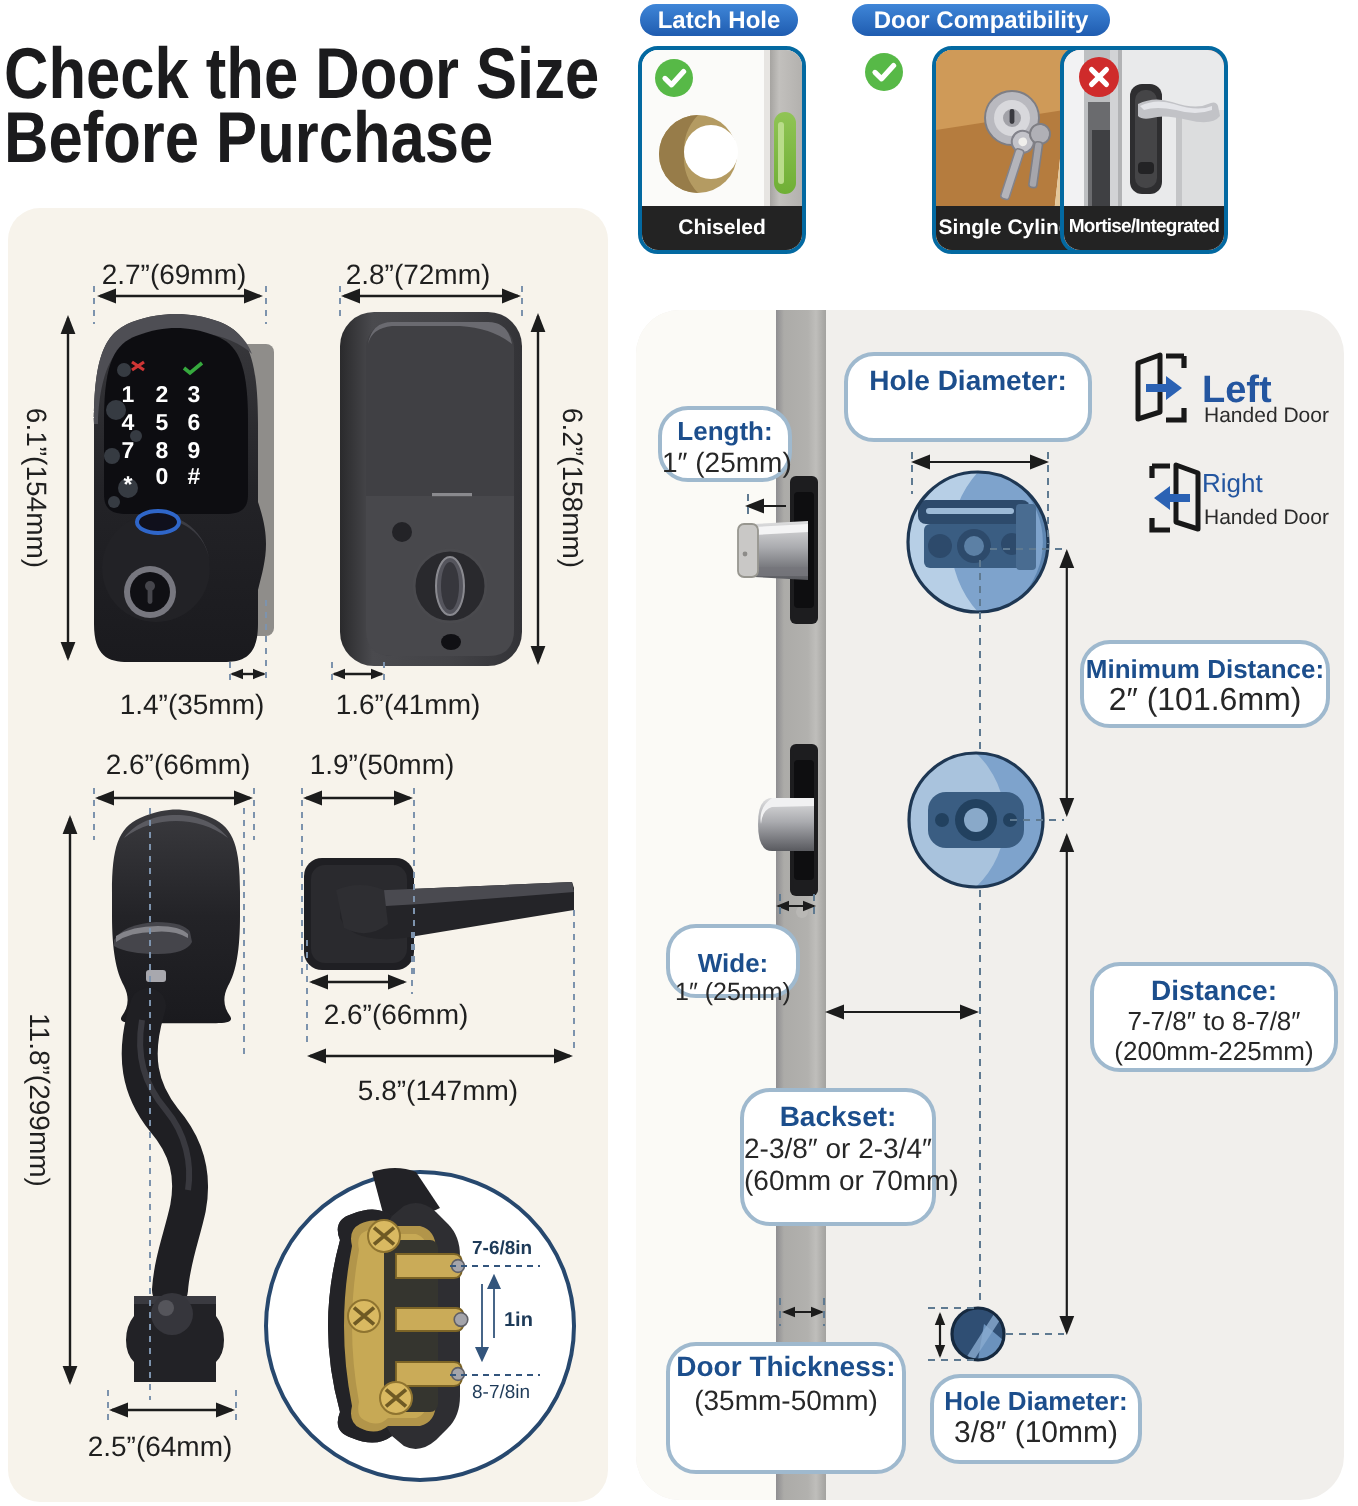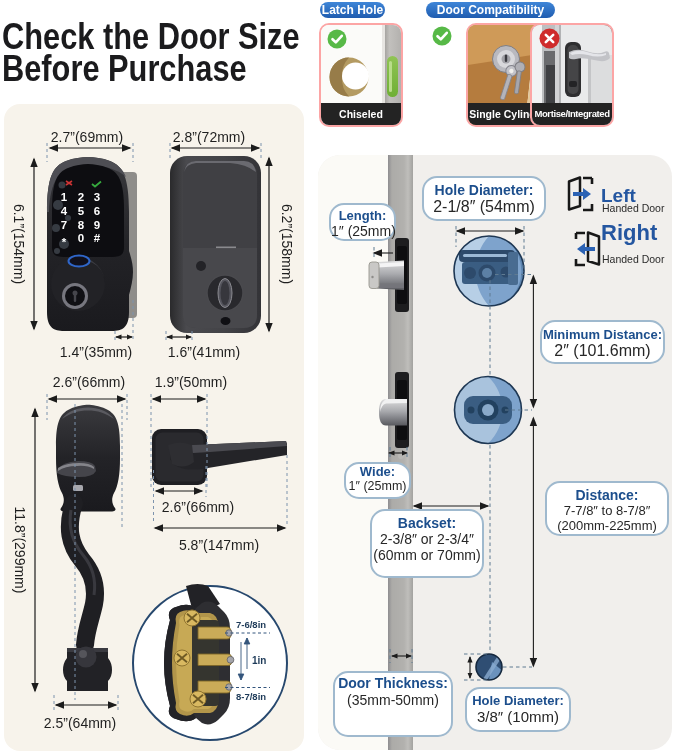--- a/index.html
+++ b/index.html
@@ -6,21 +6,21 @@
   body{width:679px;height:753px;background:#ffffff;font-family:"Liberation Sans",sans-serif;position:relative;overflow:hidden;}
   .abs{position:absolute;}
   .leftpanel{left:4px;top:104px;width:300px;height:647px;background:#f7f3eb;border-radius:16px;}
   .rightcard{left:318px;top:155px;width:354px;height:595px;background:#f1efec;border-radius:22px;}
   .doorface{left:318px;top:155px;width:70px;height:595px;background:#fbfaf6;border-radius:22px 0 0 22px;}
   .title{left:2px;top:21px;width:360px;font-size:36px;font-weight:bold;color:#1b1b1d;line-height:31.5px;transform:scaleX(0.855);transform-origin:0 0;}
   .dim{font-size:14px;color:#1f1f1f;white-space:nowrap;}
   .dimc{text-align:center;transform:translateX(-50%);}
   .vdim{white-space:nowrap;transform:rotate(90deg);font-size:14px;color:#1f1f1f;text-align:center;}
   .pill{background:linear-gradient(180deg,#3f86d8,#1f5cb0);border-radius:8px;color:#fff;font-weight:bold;font-size:12px;text-align:center;line-height:16px;height:16px;}
-  .pcard{border:2px solid #fca5a5;border-radius:10px;background:#fff;overflow:hidden;box-sizing:border-box;}
+  .pcard{border:2px solid #0369a1;border-radius:10px;background:#fff;overflow:hidden;box-sizing:border-box;}
   .pbar{position:absolute;left:0;right:0;bottom:0;height:22px;background:#232323;color:#fff;font-weight:bold;font-size:10.5px;text-align:center;line-height:22px;white-space:nowrap;}
   .bubble{position:absolute;background:#fff;border:2px solid #9fb9ce;border-radius:15px;text-align:center;box-sizing:border-box;}
   .bt{color:#1c4e8c;font-weight:bold;white-space:nowrap;}
   .bv{color:#272727;white-space:nowrap;}
 </style>
 </head>
 <body>
 <div class="abs leftpanel"></div>
 <div class="abs rightcard"></div>
 <div class="abs doorface"></div>
@@ -263,21 +263,21 @@
   <line x1="374" y1="247" x2="374" y2="260"></line>
   <line x1="390" y1="447" x2="390" y2="459"></line>
       <line x1="407" y1="447" x2="407" y2="459"></line>
   <line x1="464" y1="654" x2="487" y2="654"></line>
       <line x1="464" y1="680" x2="487" y2="680"></line>
   <line x1="390" y1="649" x2="390" y2="663"></line>
       <line x1="412" y1="649" x2="412" y2="663"></line>
 </g>
 </svg>
 
-<div class="abs pill" style="left:320px;top:2px;width:65px;">Latch Hole</div>
+<div class="abs pill" style="left:320px;top:2px;width:79px;">Latch Hole</div>
 <div class="abs pill" style="left:426px;top:2px;width:129px;">Door Compatibility</div>
 
 <div class="abs pcard" style="left:319px;top:23px;width:84px;height:104px;">
   <div class="abs" style="left:0;top:0;width:61px;height:104px;background:#fbfbf9;"></div>
   <div class="abs" style="left:61px;top:0;width:19px;height:104px;background:linear-gradient(90deg,#94928f,#c2c0bd 40%,#b3b1ae);"></div>
   <div class="abs" style="left:61px;top:0;width:3px;height:104px;background:#e7e5e2;"></div>
   <svg class="abs" style="left:8px;top:31px;" width="42" height="42">
       <circle cx="20" cy="21" r="19.5" fill="#b49b62"></circle>
       <path d="M20,1.5 A19.5,19.5 0 0 0 20,40.5 A26,26 0 0 1 13,21 A26,26 0 0 1 20,1.5 Z" fill="#977c49"></path>
       <circle cx="26.5" cy="20" r="13.5" fill="#fff"></circle>
@@ -344,31 +344,30 @@
     <circle cx="10.5" cy="10.5" r="10" fill="#cf2b2b"></circle>
     <path d="M6.8,6.8 L14.2,14.2 M14.2,6.8 L6.8,14.2" stroke="#fff" stroke-width="2.6" stroke-linecap="round"></path>
   </svg>
 
 <div class="bubble" style="left:329px;top:203px;width:67px;height:38px;padding-top:3px;">
   <div class="bt" style="font-size:13px;">Length:</div>
   <div class="bv" style="font-size:14px;">1″ (25mm)</div>
 </div>
 <div class="bubble" style="left:422px;top:176px;width:124px;height:45px;padding-top:4px;">
   <div class="bt" style="font-size:14px;">Hole Diameter:</div>
-  <div class="bv" style="font-size:16px;">2-1/8″ (54mm)</div>
 </div>
 <div class="bubble" style="left:540px;top:320px;width:125px;height:44px;padding-top:5px;">
   <div class="bt" style="font-size:13px;">Minimum Distance:</div>
   <div class="bv" style="font-size:16px;">2″ (101.6mm)</div>
 </div>
-<div class="bubble" style="left:344px;top:462px;width:67px;height:37px;padding-top:0;">
+<div class="bubble" style="left:333px;top:462px;width:67px;height:37px;padding-top:10px;">
   <div class="bt" style="font-size:13px;">Wide:</div>
   <div class="bv" style="font-size:12.5px;">1″ (25mm)</div>
 </div>
-<div class="bubble" style="left:370px;top:509px;width:114px;height:69px;padding-top:4px;">
+<div class="bubble" style="left:370px;top:544px;width:98px;height:69px;padding-top:4px;">
   <div class="bt" style="font-size:14px;">Backset:</div>
   <div class="bv" style="font-size:14px;">2-3/8″ or 2-3/4″</div>
   <div class="bv" style="font-size:14px;">(60mm or 70mm)</div>
 </div>
 <div class="bubble" style="left:545px;top:481px;width:124px;height:55px;padding-top:4px;">
   <div class="bt" style="font-size:14px;">Distance:</div>
   <div class="bv" style="font-size:13px;">7-7/8″ to 8-7/8″</div>
   <div class="bv" style="font-size:13px;">(200mm-225mm)</div>
 </div>
 <div class="bubble" style="left:333px;top:671px;width:120px;height:66px;padding-top:2px;">
@@ -385,21 +384,21 @@
   <path d="M17,3 L26,3 M26,3 L26,9 M17,35 L26,35 L26,29" fill="none" stroke="#181818" stroke-width="2.6"></path>
   <path d="M7,17 L17,17 L17,13 L25,19 L17,25 L17,21 L7,21 Z" fill="#2b62b4"></path>
 </svg>
 <div class="abs" style="left:601px;top:185px;font-size:19px;font-weight:bold;color:#2456a0;">Left</div>
 <div class="abs" style="left:602px;top:202px;font-size:10.5px;color:#2b2b2b;">Handed Door</div>
 <svg class="abs" style="left:570px;top:230px;" width="32" height="38" viewBox="0 0 32 38">
   <path d="M18,2.5 L29,6.5 L29,34.5 L18,31 Z" fill="none" stroke="#181818" stroke-width="2.5" stroke-linejoin="round"></path>
   <path d="M15,3 L6,3 M6,3 L6,9 M15,35 L6,35 L6,29" fill="none" stroke="#181818" stroke-width="2.6"></path>
   <path d="M25,17 L15,17 L15,13 L7,19 L15,25 L15,21 L25,21 Z" fill="#2b62b4"></path>
 </svg>
-<div class="abs" style="left:601px;top:220px;font-size:22px;font-weight:bold;color:#2456a0;">Right</div>
+<div class="abs" style="left:601px;top:234px;font-size:13px;font-weight:normal;color:#2456a0;">Right</div>
 <div class="abs" style="left:602px;top:253px;font-size:10.5px;color:#2b2b2b;">Handed Door</div>
 
 <svg class="abs" style="left:130px;top:584px;" width="160" height="160" viewBox="0 0 160 160">
   <circle cx="80" cy="79" r="77" fill="#ffffff" stroke="#27486e" stroke-width="2"></circle>
   <path d="M56,2 Q68,-2 78,2 L90,20 L64,32 Z" fill="#222226"></path>
   <path d="M40,36 Q36,26 46,23 Q58,18 66,24 L72,19 Q80,15 88,22 L94,28 Q100,34 100,44
            L100,114 Q100,124 94,130 L88,136 Q80,143 72,139 L66,134 Q58,140 46,135 Q36,132 40,122
            Q34,100 34,79 Q34,58 40,36 Z" fill="#2e2e32"></path>
   <path d="M40,36 Q36,26 46,23 Q58,18 66,24 L60,34 Q56,44 56,56 L56,102 Q56,114 60,124 L66,134 Q58,140 46,135 Q36,132 40,122 Q34,100 34,79 Q34,58 40,36 Z" fill="#232327"></path>
   <path d="M50,28 Q58,24 64,29 L80,29 Q88,31 88,41 L88,117 Q88,127 80,129 L64,129 Q58,134 50,130 Q44,127 46,119 Q42,99 42,79 Q42,59 46,39 Q44,31 50,28 Z" fill="#b2954a"></path>
@@ -422,13 +421,13 @@
     <path d="M63,110.8 L73,119.2 M73,110.8 L63,119.2" stroke="#6f5a24" stroke-width="1.9"></path>
   </g>
   <g stroke="#33557c" stroke-width="1">
     <line x1="95" y1="49" x2="140" y2="49" stroke-dasharray="3,2.5"></line>
     <line x1="95" y1="103.5" x2="140" y2="103.5" stroke-dasharray="3,2.5"></line>
     <path d="M111,58 L111,96 M111,96 l-2.8,-6 l5.6,0 z M117,85 L117,54 M117,54 l-2.8,6 l5.6,0 z" fill="#33557c" stroke-width="0.9"></path>
   </g>
 </svg>
 <div class="abs" style="left:236px;top:619px;font-size:9.5px;color:#1d3a58;font-weight:bold;">7-6/8in</div>
 <div class="abs" style="left:252px;top:655px;font-size:10px;color:#1d3a58;font-weight:bold;">1in</div>
-<div class="abs" style="left:236px;top:691px;font-size:9.5px;color:#1d3a58;font-weight:bold;">8-7/8in</div>
+<div class="abs" style="left:236px;top:691px;font-size:9.5px;color:#1d3a58;font-weight:normal;">8-7/8in</div>
 
 </body></html>

